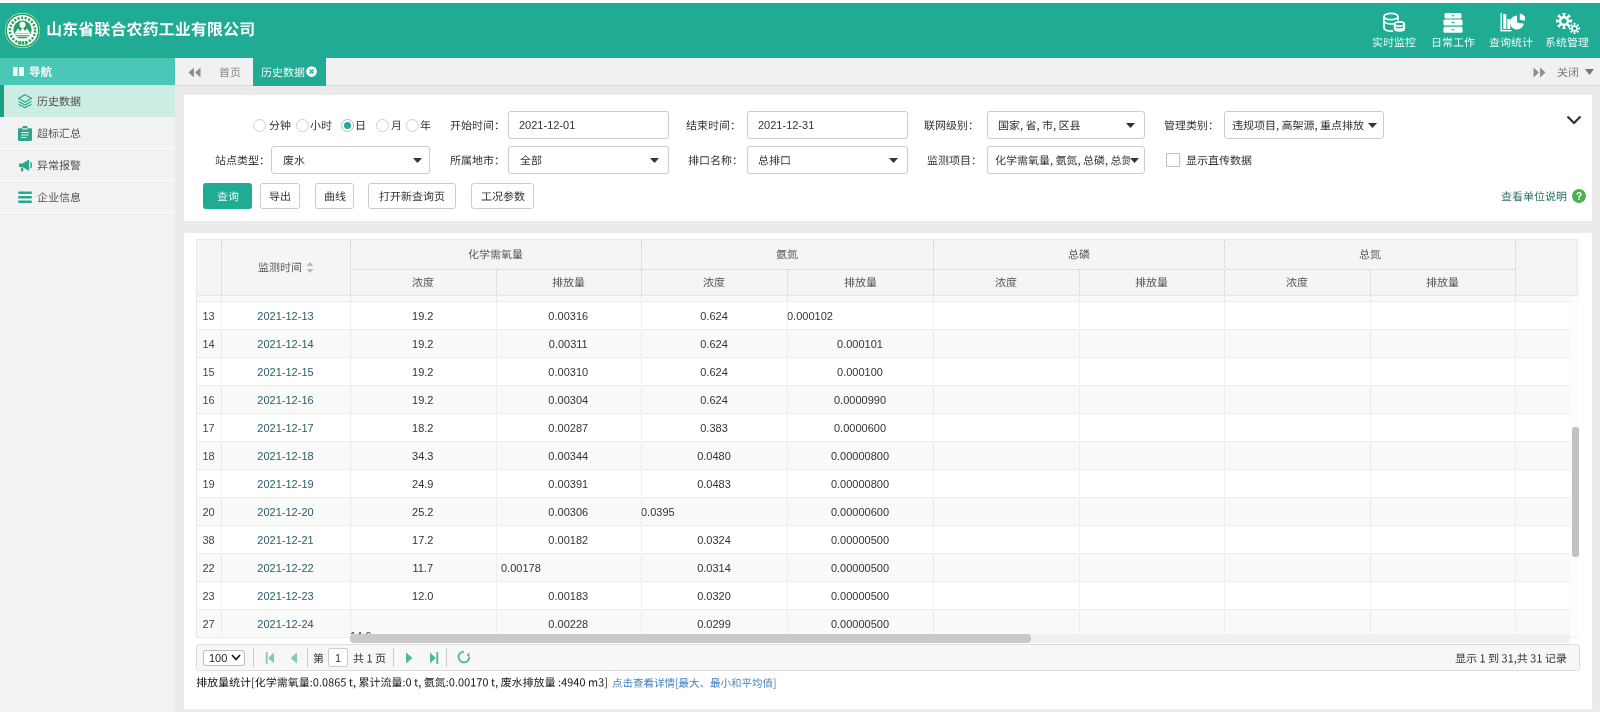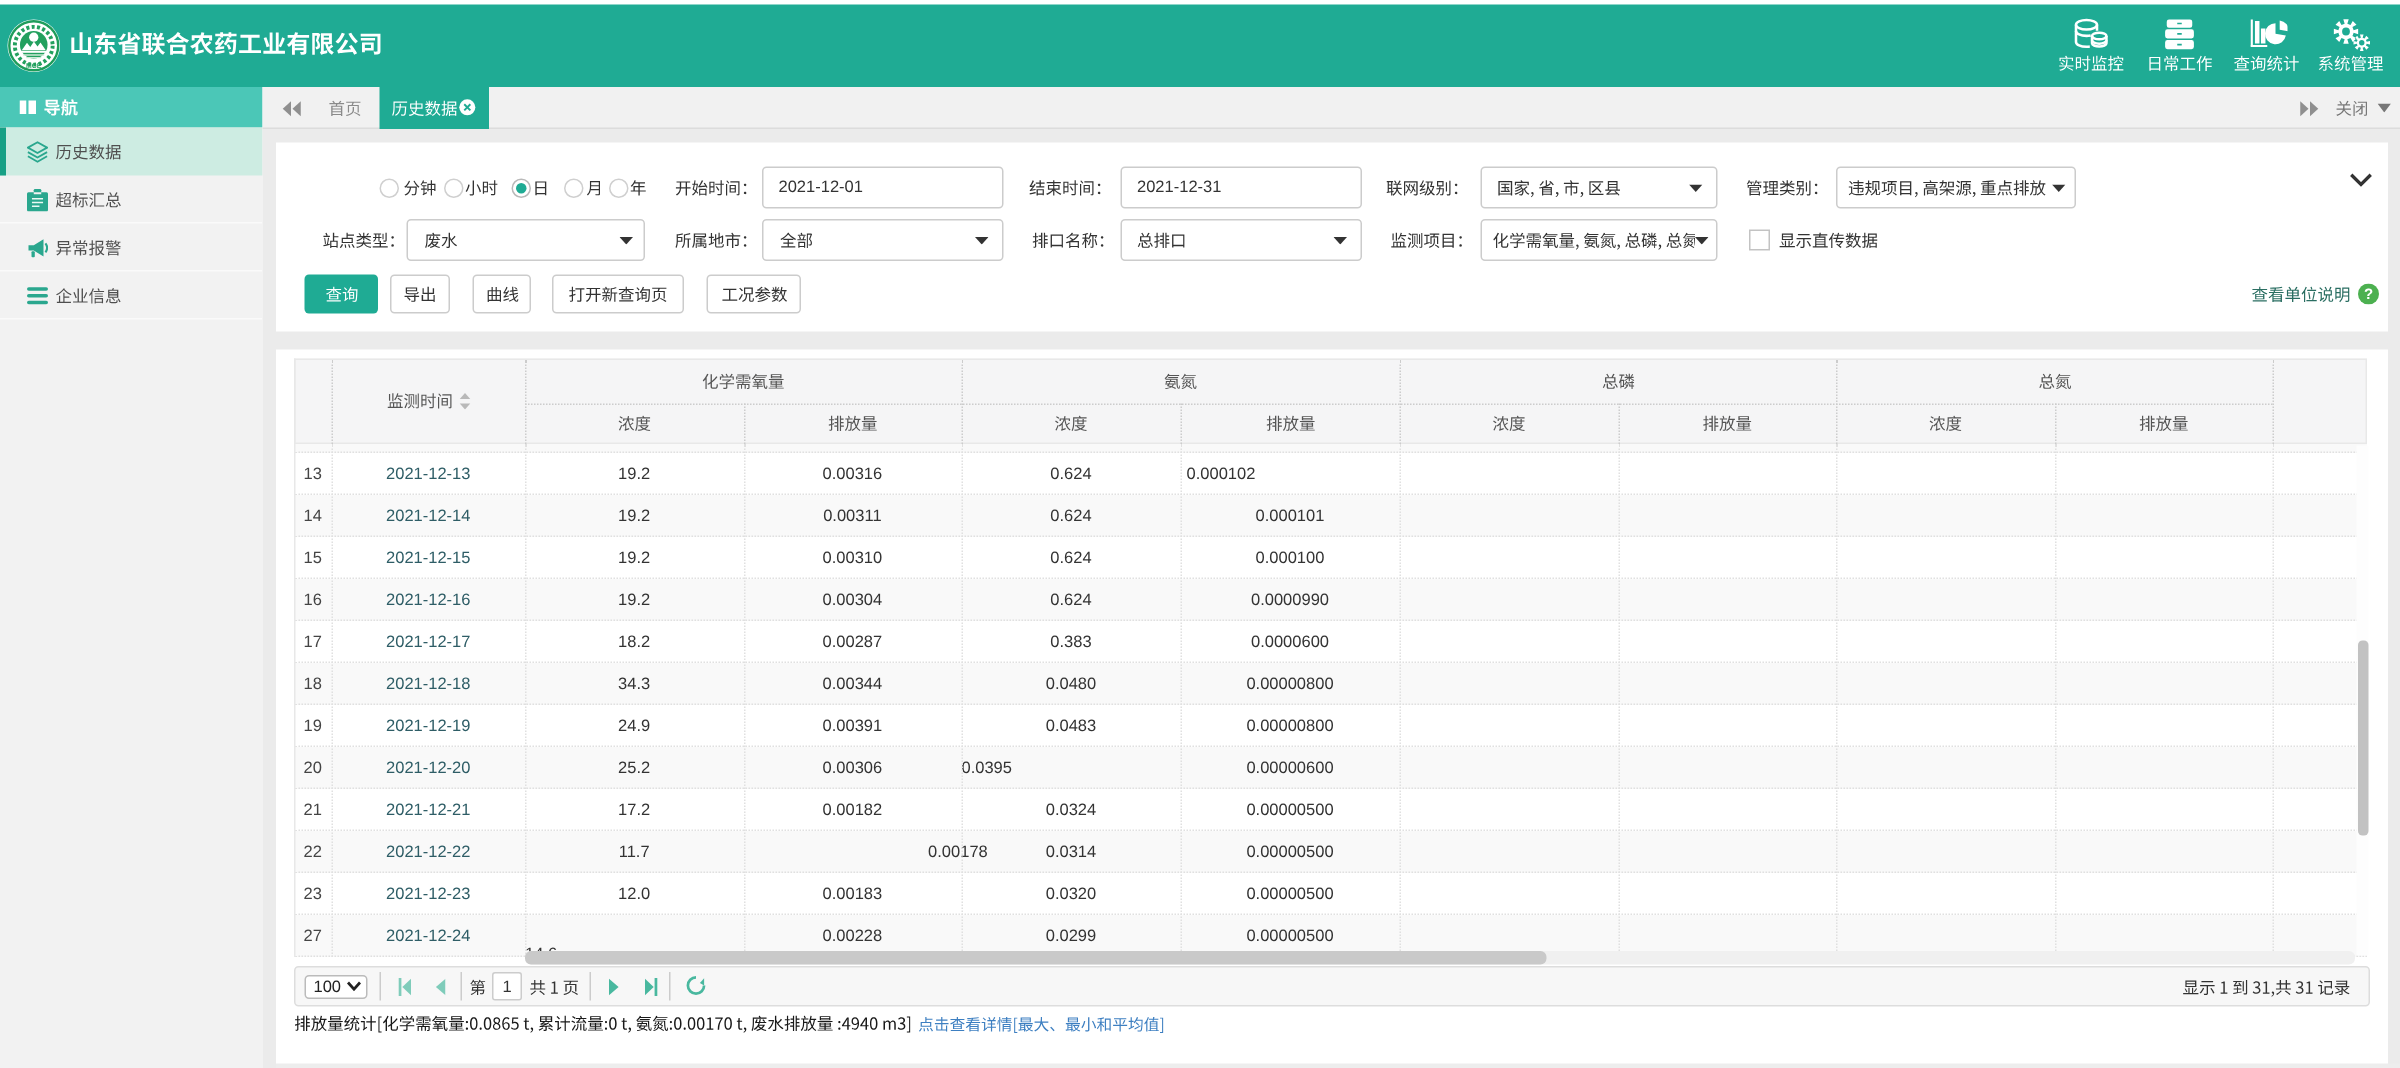--- a/index.html
+++ b/index.html
@@ -342,21 +342,21 @@
     <svg style="position:absolute;left:1426.0px;top:274.1px;overflow:visible" width="33.0" height="15.9" viewBox="0 0 33.0 15.9">
       <path transform="translate(0 12.43)" d="M2.0 -9.2L2.0 -7.0L0.6 -7.0L0.6 -6.2L2.0 -6.2L2.0 -3.8L0.5 -3.4L0.6 -2.6L2.0 -3.0L2.0 -0.2C2.0 -0.0 1.9 0.0 1.8 0.0C1.7 0.0 1.3 0.0 0.8 0.0C0.9 0.2 1.0 0.6 1.1 0.8C1.7 0.8 2.2 0.8 2.4 0.6C2.7 0.5 2.8 0.3 2.8 -0.2L2.8 -3.2L4.1 -3.6L4.0 -4.4L2.8 -4.0L2.8 -6.2L4.0 -6.2L4.0 -7.0L2.8 -7.0L2.8 -9.2ZM4.2 -2.8L4.2 -2.0L6.0 -2.0L6.0 0.9L6.9 0.9L6.9 -9.2L6.0 -9.2L6.0 -7.4L4.4 -7.4L4.4 -6.6L6.0 -6.6L6.0 -5.1L4.4 -5.1L4.4 -4.3L6.0 -4.3L6.0 -2.8ZM7.9 -9.2L7.9 0.9L8.7 0.9L8.7 -2.0L10.6 -2.0L10.6 -2.8L8.7 -2.8L8.7 -4.3L10.4 -4.3L10.4 -5.1L8.7 -5.1L8.7 -6.6L10.4 -6.6L10.4 -7.4L8.7 -7.4L8.7 -9.2ZM13.3 -9.1C13.5 -8.6 13.7 -8.0 13.8 -7.5L14.6 -7.8C14.5 -8.2 14.2 -8.8 14.0 -9.3ZM11.5 -7.5L11.5 -6.7L12.8 -6.7L12.8 -4.4C12.8 -2.8 12.6 -1.1 11.3 0.3C11.5 0.5 11.7 0.7 11.9 0.9C13.4 -0.7 13.6 -2.6 13.6 -4.4L13.6 -4.5L15.1 -4.5C15.0 -1.4 14.9 -0.4 14.7 -0.1C14.7 0.0 14.6 0.0 14.4 0.0C14.2 0.0 13.8 0.0 13.4 -0.0C13.5 0.2 13.6 0.5 13.6 0.8C14.1 0.8 14.5 0.8 14.8 0.7C15.1 0.7 15.3 0.6 15.4 0.4C15.7 0.0 15.8 -1.2 15.9 -4.8C15.9 -5.0 15.9 -5.2 15.9 -5.2L13.6 -5.2L13.6 -6.7L16.4 -6.7L16.4 -7.5ZM17.9 -6.4L19.9 -6.4C19.7 -5.0 19.4 -3.8 18.9 -2.8C18.4 -3.8 18.1 -5.0 17.8 -6.3ZM17.7 -9.3C17.4 -7.3 16.8 -5.5 15.9 -4.3C16.1 -4.2 16.4 -3.9 16.5 -3.7C16.8 -4.1 17.1 -4.6 17.3 -5.1C17.6 -3.9 18.0 -2.9 18.4 -2.0C17.8 -1.1 16.9 -0.4 15.7 0.2C15.9 0.4 16.1 0.7 16.2 0.9C17.3 0.3 18.2 -0.4 18.8 -1.2C19.4 -0.3 20.2 0.4 21.1 0.9C21.2 0.6 21.5 0.3 21.7 0.2C20.7 -0.3 19.9 -1.0 19.3 -2.0C20.0 -3.2 20.5 -4.6 20.8 -6.4L21.6 -6.4L21.6 -7.2L18.1 -7.2C18.3 -7.8 18.4 -8.4 18.6 -9.1ZM24.8 -7.3L30.2 -7.3L30.2 -6.7L24.8 -6.7ZM24.8 -8.4L30.2 -8.4L30.2 -7.8L24.8 -7.8ZM23.9 -8.9L23.9 -6.2L31.0 -6.2L31.0 -8.9ZM22.6 -5.7L22.6 -5.1L32.4 -5.1L32.4 -5.7ZM24.5 -3.0L27.1 -3.0L27.1 -2.4L24.5 -2.4ZM27.9 -3.0L30.5 -3.0L30.5 -2.4L27.9 -2.4ZM24.5 -4.1L27.1 -4.1L27.1 -3.5L24.5 -3.5ZM27.9 -4.1L30.5 -4.1L30.5 -3.5L27.9 -3.5ZM22.5 -0.0L22.5 0.6L32.5 0.6L32.5 -0.0L27.9 -0.0L27.9 -0.7L31.6 -0.7L31.6 -1.3L27.9 -1.3L27.9 -1.9L31.4 -1.9L31.4 -4.6L23.7 -4.6L23.7 -1.9L27.1 -1.9L27.1 -1.3L23.4 -1.3L23.4 -0.7L27.1 -0.7L27.1 -0.0Z" fill="#555555"></path>
     </svg>
     <div class="abs" style="left:196px;top:296px;width:1382px;height:6px;background:#f9f9f9;border-bottom:1px dotted #e0e0e0"></div>
     <div class="abs" style="left:196px;top:302px;width:1382px;height:28px;background:#fff;border-bottom:1px dotted #e0e0e0"></div>
     <div class="txt" style="left:196px;top:309px;width:25px;text-align:center;color:#444">13</div>
     <div class="txt" style="left:221px;top:309px;width:129px;text-align:center;color:#2e5d66">2021-12-13</div>
     <div class="txt" style="left:350px;top:309px;width:145.5px;text-align:center;color:#333">19.2</div>
     <div class="txt" style="left:495.5px;top:309px;width:145.5px;text-align:center;color:#333">0.00316</div>
     <div class="txt" style="left:641px;top:309px;width:146px;text-align:center;color:#333">0.624</div>
-    <div class="txt" style="left:741px;top:309px;width:146px;text-align:center;color:#333">0.000102</div>
+    <div class="txt" style="left:787px;top:309px;width:146px;text-align:left;color:#333">0.000102</div>
     <div class="abs" style="left:196px;top:330px;width:1382px;height:28px;background:#f9f9f9;border-bottom:1px dotted #e0e0e0"></div>
     <div class="txt" style="left:196px;top:337px;width:25px;text-align:center;color:#444">14</div>
     <div class="txt" style="left:221px;top:337px;width:129px;text-align:center;color:#2e5d66">2021-12-14</div>
     <div class="txt" style="left:350px;top:337px;width:145.5px;text-align:center;color:#333">19.2</div>
     <div class="txt" style="left:495.5px;top:337px;width:145.5px;text-align:center;color:#333">0.00311</div>
     <div class="txt" style="left:641px;top:337px;width:146px;text-align:center;color:#333">0.624</div>
     <div class="txt" style="left:787px;top:337px;width:146px;text-align:center;color:#333">0.000101</div>
     <div class="abs" style="left:196px;top:358px;width:1382px;height:28px;background:#fff;border-bottom:1px dotted #e0e0e0"></div>
     <div class="txt" style="left:196px;top:365px;width:25px;text-align:center;color:#444">15</div>
     <div class="txt" style="left:221px;top:365px;width:129px;text-align:center;color:#2e5d66">2021-12-15</div>
@@ -393,31 +393,31 @@
     <div class="txt" style="left:641px;top:477px;width:146px;text-align:center;color:#333">0.0483</div>
     <div class="txt" style="left:787px;top:477px;width:146px;text-align:center;color:#333">0.00000800</div>
     <div class="abs" style="left:196px;top:498px;width:1382px;height:28px;background:#f9f9f9;border-bottom:1px dotted #e0e0e0"></div>
     <div class="txt" style="left:196px;top:505px;width:25px;text-align:center;color:#444">20</div>
     <div class="txt" style="left:221px;top:505px;width:129px;text-align:center;color:#2e5d66">2021-12-20</div>
     <div class="txt" style="left:350px;top:505px;width:145.5px;text-align:center;color:#333">25.2</div>
     <div class="txt" style="left:495.5px;top:505px;width:145.5px;text-align:center;color:#333">0.00306</div>
     <div class="txt" style="left:641px;top:505px;width:146px;text-align:left;color:#333">0.0395</div>
     <div class="txt" style="left:787px;top:505px;width:146px;text-align:center;color:#333">0.00000600</div>
     <div class="abs" style="left:196px;top:526px;width:1382px;height:28px;background:#fff;border-bottom:1px dotted #e0e0e0"></div>
-    <div class="txt" style="left:196px;top:533px;width:25px;text-align:center;color:#444">21</div>
+    <div class="txt" style="left:196px;top:533px;width:25px;text-align:center;color:#444">38</div>
     <div class="txt" style="left:221px;top:533px;width:129px;text-align:center;color:#2e5d66">2021-12-21</div>
     <div class="txt" style="left:350px;top:533px;width:145.5px;text-align:center;color:#333">17.2</div>
     <div class="txt" style="left:495.5px;top:533px;width:145.5px;text-align:center;color:#333">0.00182</div>
     <div class="txt" style="left:641px;top:533px;width:146px;text-align:center;color:#333">0.0324</div>
     <div class="txt" style="left:787px;top:533px;width:146px;text-align:center;color:#333">0.00000500</div>
     <div class="abs" style="left:196px;top:554px;width:1382px;height:28px;background:#f9f9f9;border-bottom:1px dotted #e0e0e0"></div>
     <div class="txt" style="left:196px;top:561px;width:25px;text-align:center;color:#444">22</div>
     <div class="txt" style="left:221px;top:561px;width:129px;text-align:center;color:#2e5d66">2021-12-22</div>
     <div class="txt" style="left:350px;top:561px;width:145.5px;text-align:center;color:#333">11.7</div>
-    <div class="txt" style="left:513px;top:561px;width:145.5px;text-align:right;color:#333">0.00178</div>
+    <div class="txt" style="left:501px;top:561px;width:145.5px;text-align:left;color:#333">0.00178</div>
     <div class="txt" style="left:641px;top:561px;width:146px;text-align:center;color:#333">0.0314</div>
     <div class="txt" style="left:787px;top:561px;width:146px;text-align:center;color:#333">0.00000500</div>
     <div class="abs" style="left:196px;top:582px;width:1382px;height:28px;background:#fff;border-bottom:1px dotted #e0e0e0"></div>
     <div class="txt" style="left:196px;top:589px;width:25px;text-align:center;color:#444">23</div>
     <div class="txt" style="left:221px;top:589px;width:129px;text-align:center;color:#2e5d66">2021-12-23</div>
     <div class="txt" style="left:350px;top:589px;width:145.5px;text-align:center;color:#333">12.0</div>
     <div class="txt" style="left:495.5px;top:589px;width:145.5px;text-align:center;color:#333">0.00183</div>
     <div class="txt" style="left:641px;top:589px;width:146px;text-align:center;color:#333">0.0320</div>
     <div class="txt" style="left:787px;top:589px;width:146px;text-align:center;color:#333">0.00000500</div>
     <div class="abs" style="left:196px;top:610px;width:1382px;height:28px;background:#f9f9f9;border-bottom:1px dotted #e0e0e0"></div>

